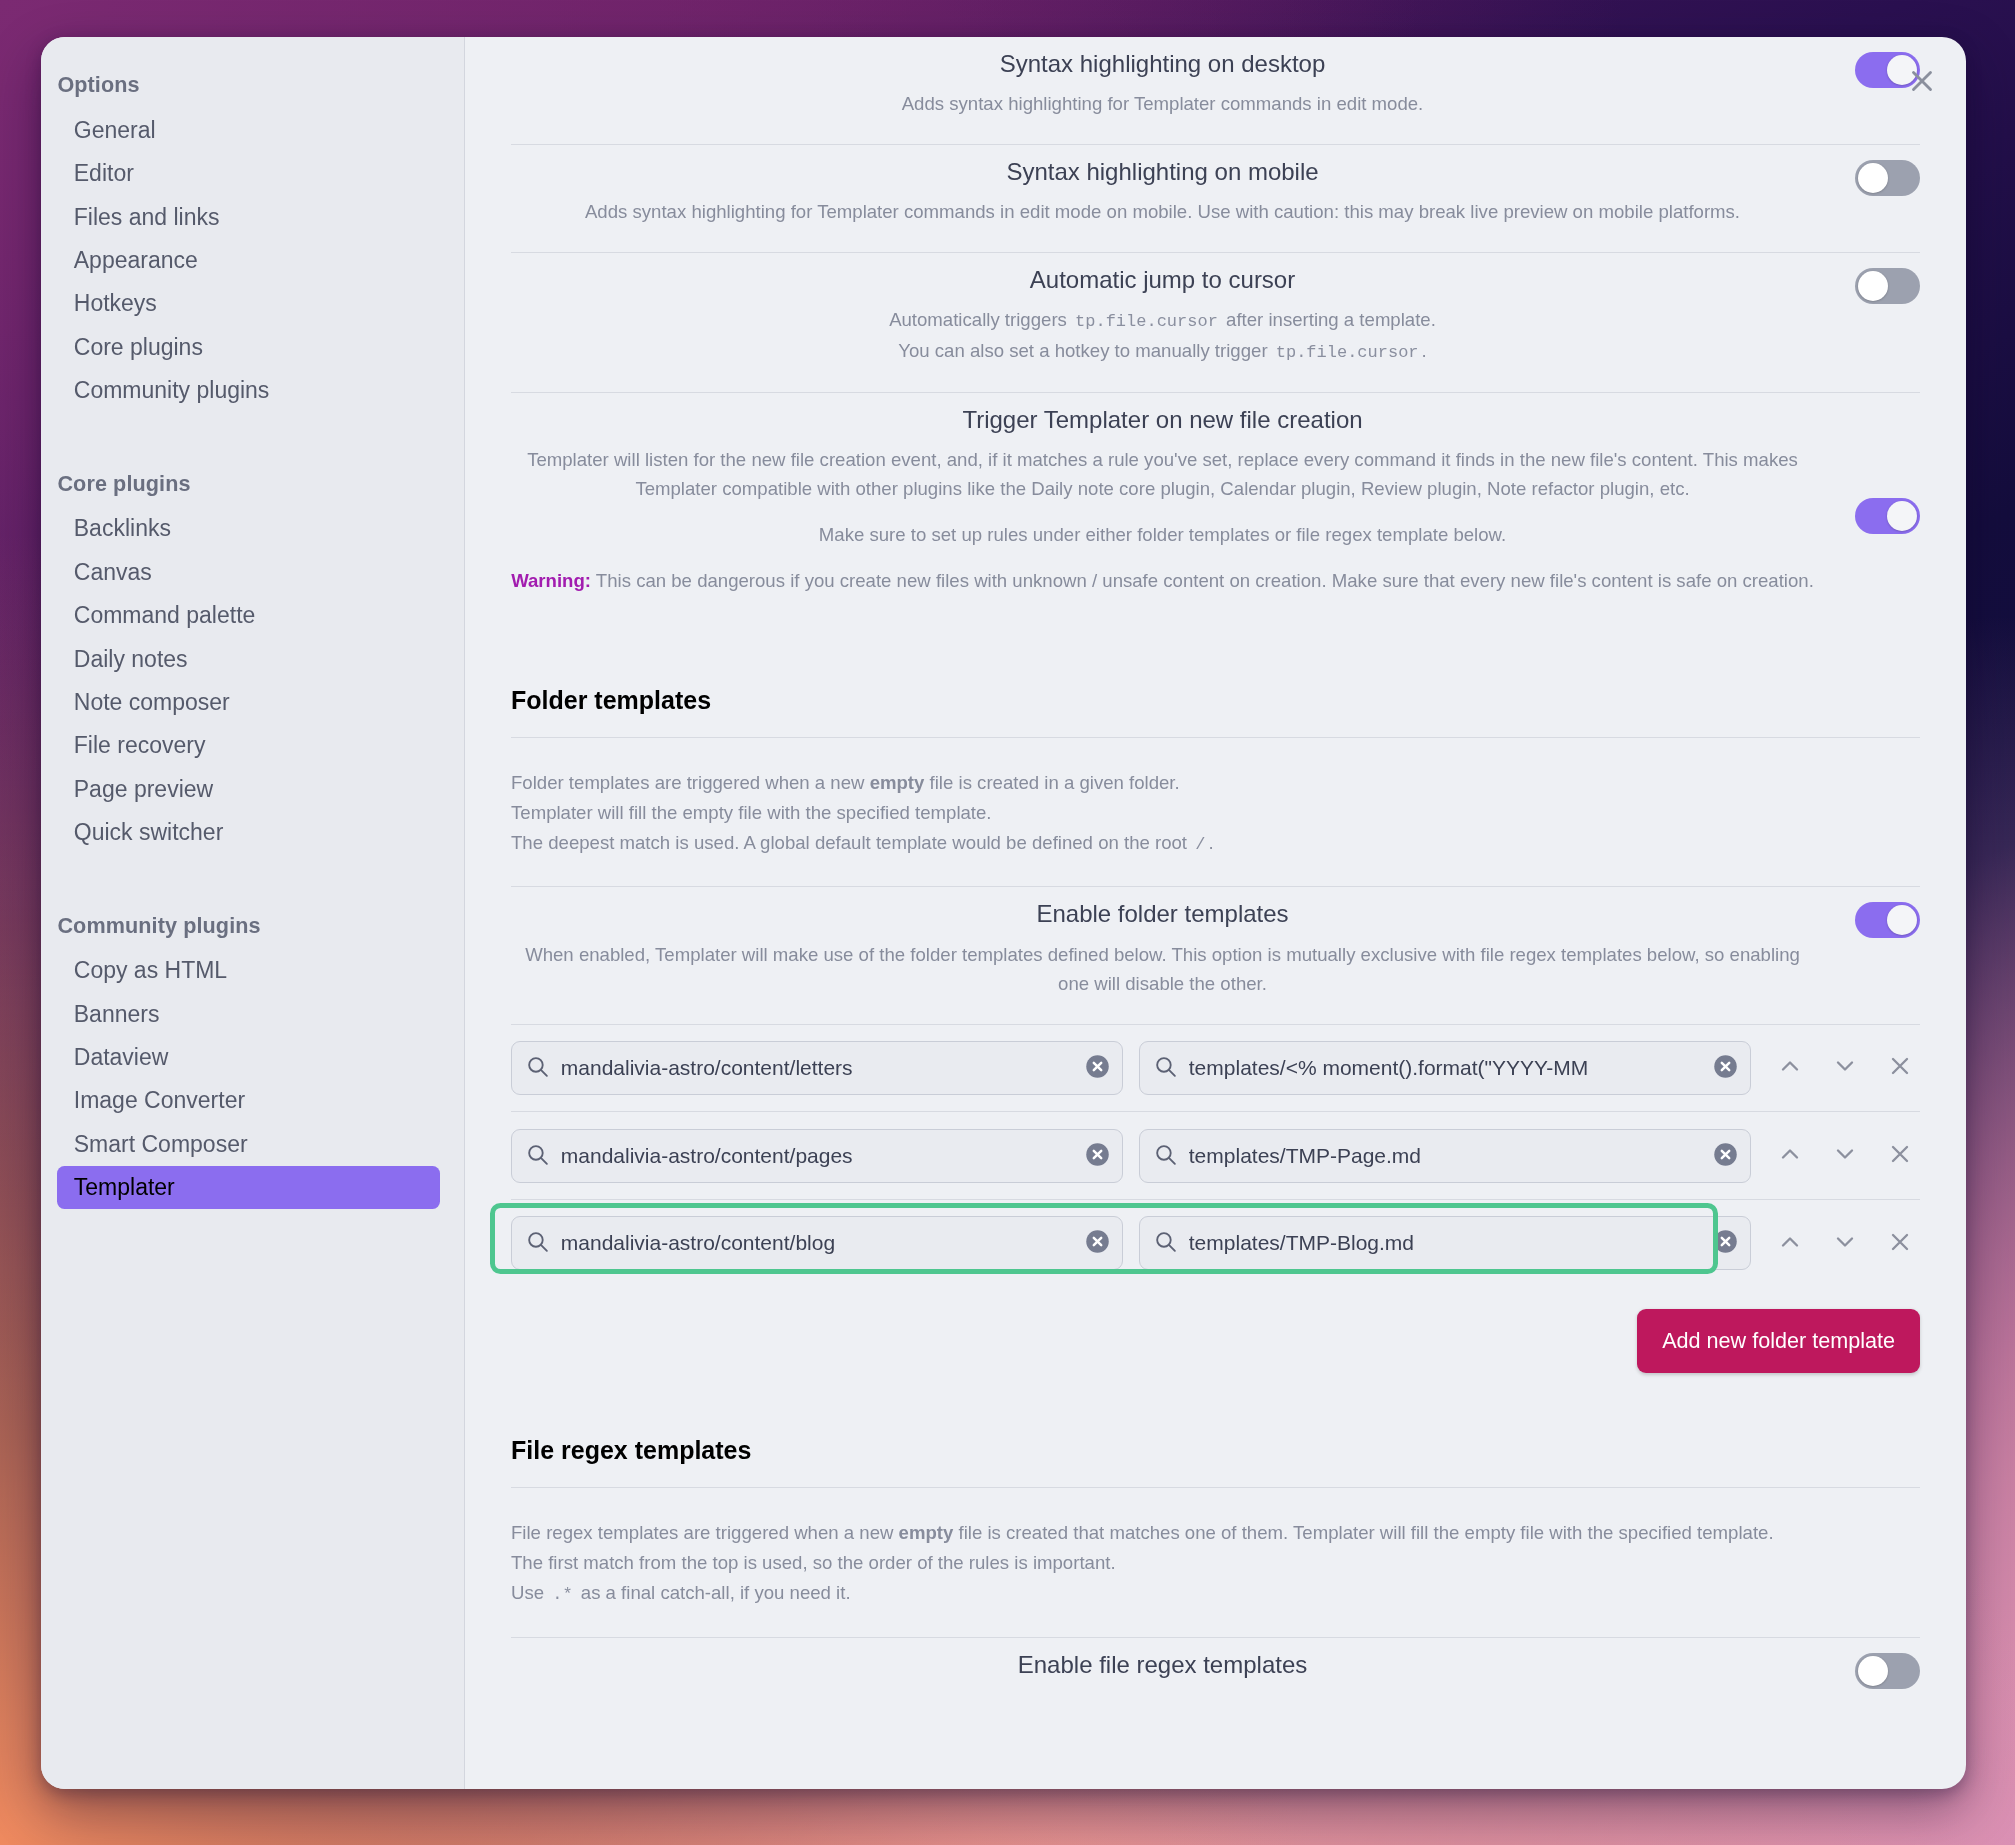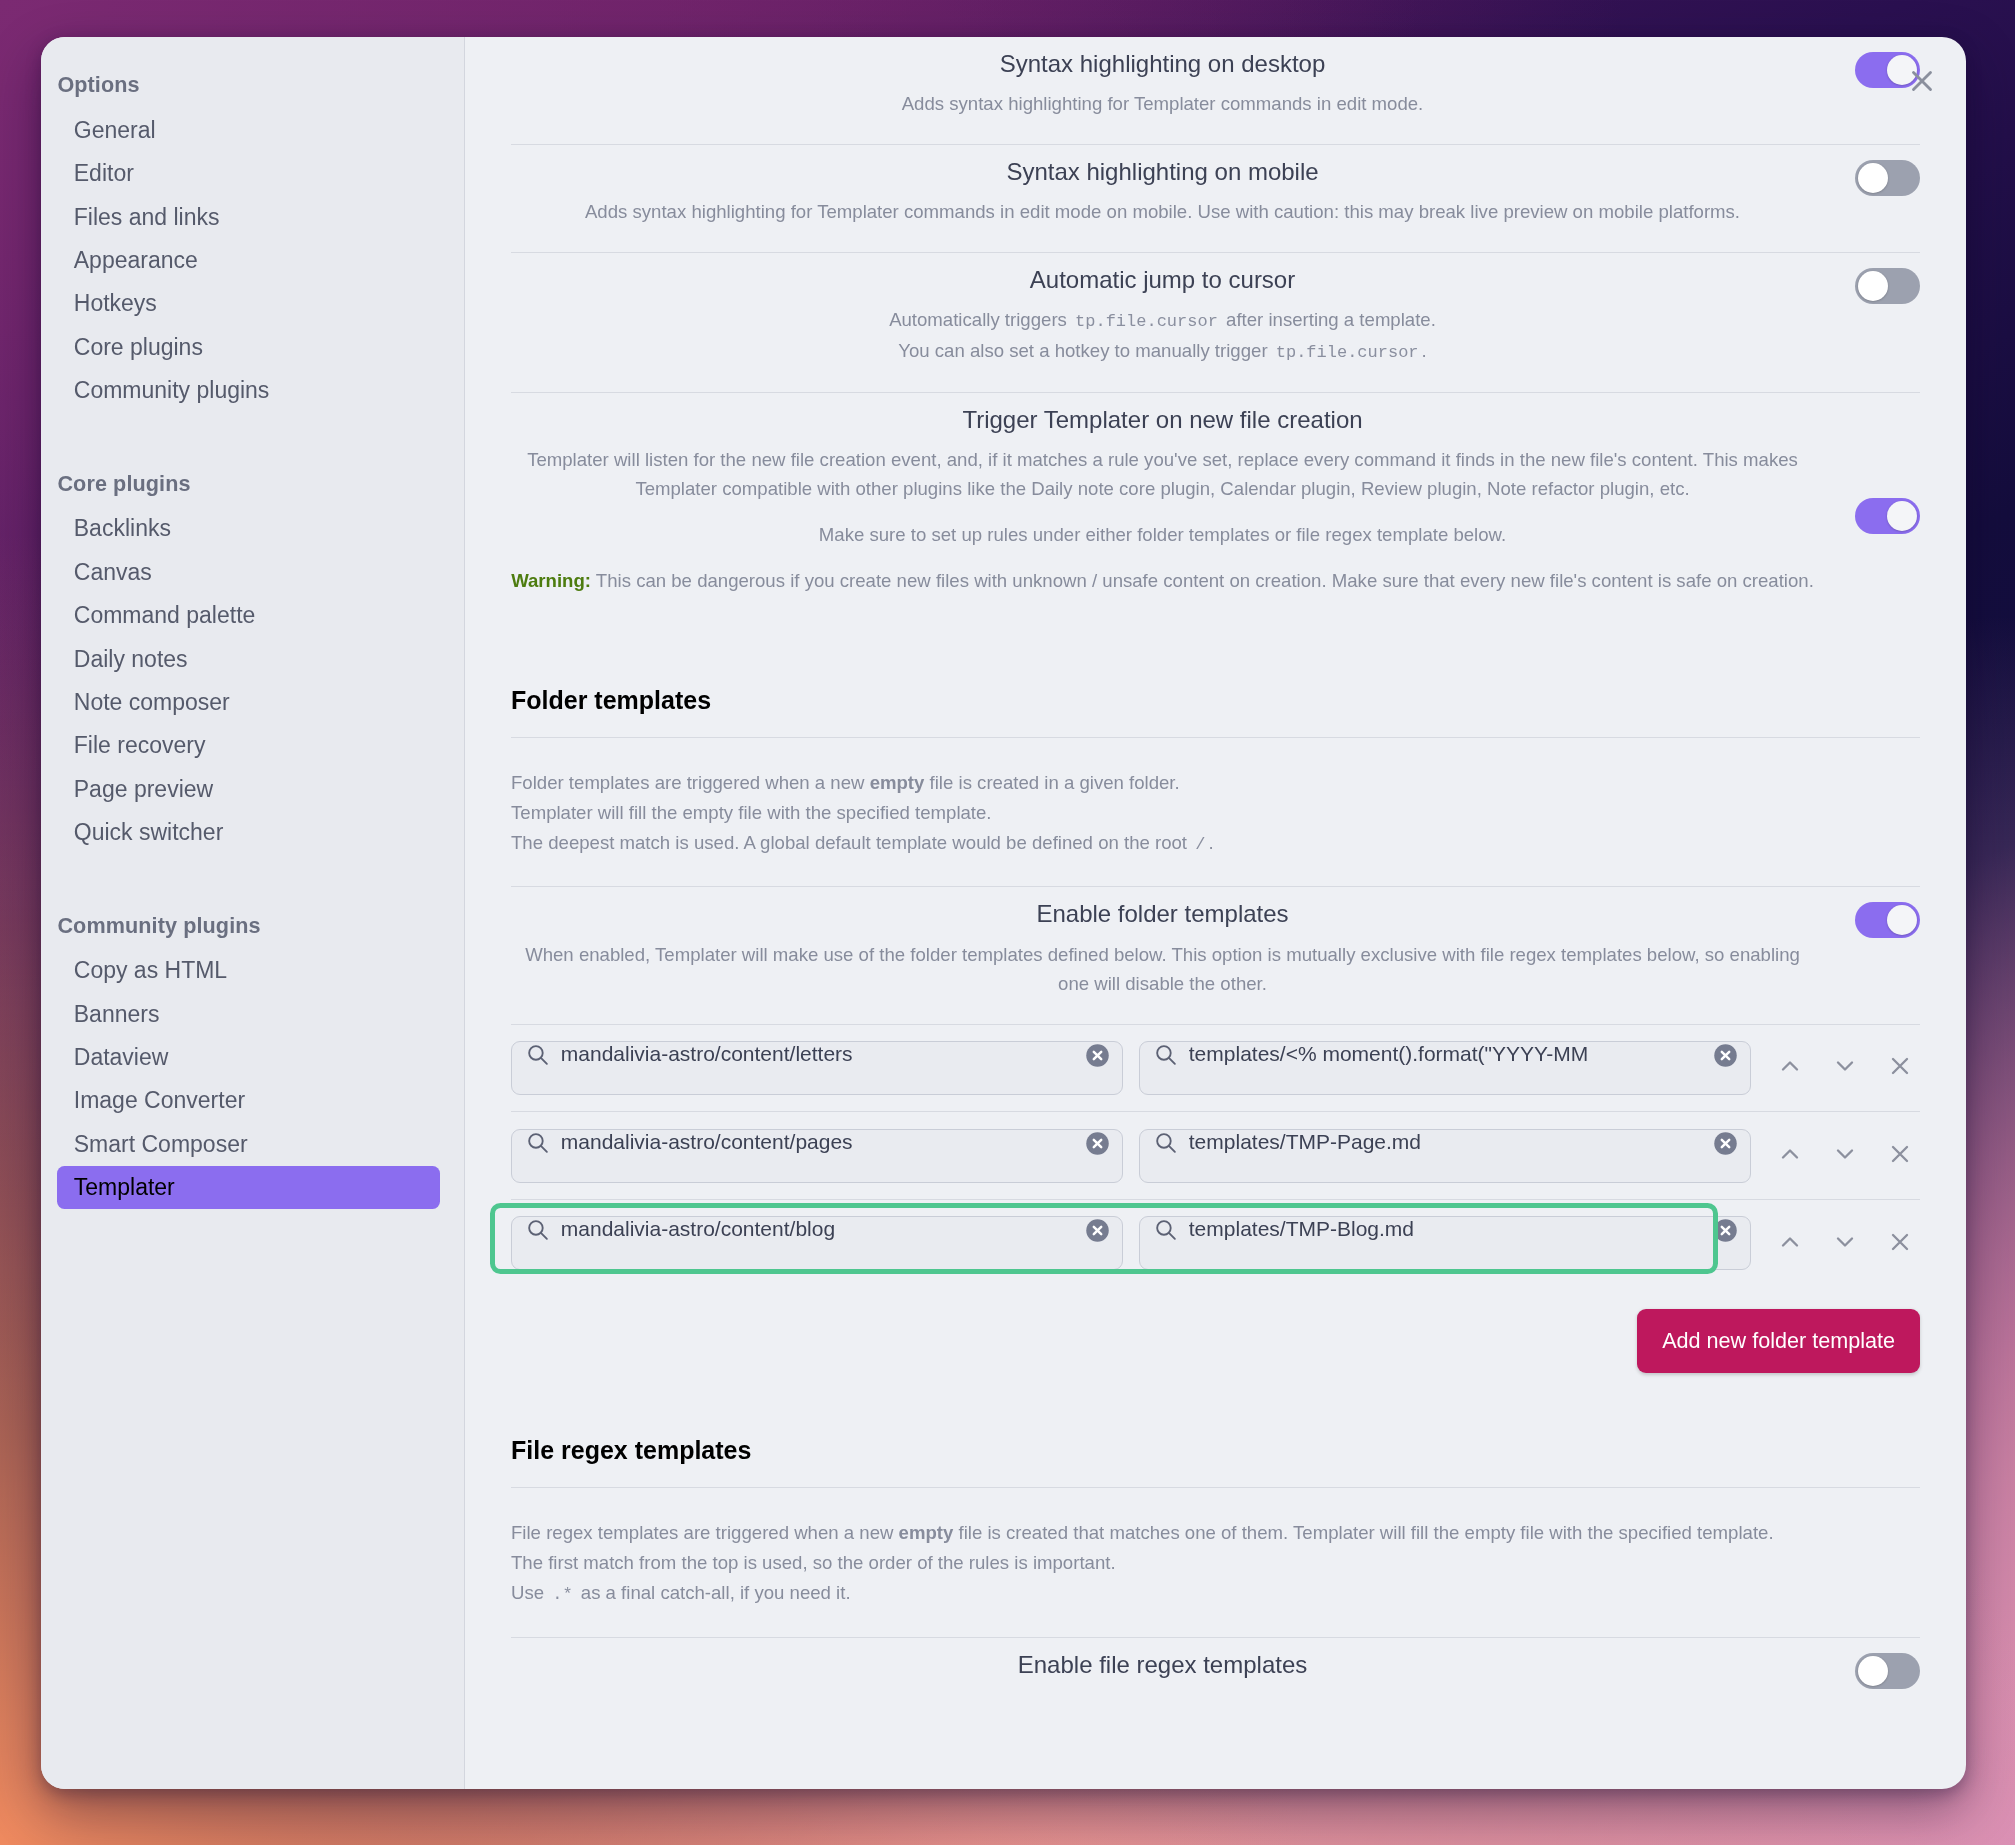--- a/index.html
+++ b/index.html
@@ -108,21 +108,21 @@
     line-height: 1.25;
     margin-bottom: 10.4px;
   }
   .setting-desc {
     font-size: 18.6px;
     color: #878c9c;
     line-height: 1.58;
   }
   .setting-desc p { margin-bottom: 16.4px; }
   .setting-desc p:last-child { margin-bottom: 0; }
-  .setting-desc b { color: #4d7c0f; font-weight: bold; }
+  .setting-desc b { color: #a21caf; font-weight: bold; }
   code {
     font-family: "Liberation Mono", monospace;
     font-size: 17px;
     color: #8a8f9f;
     padding: 0 3px;
   }
 
   
   .toggle {
     width: 65px;
@@ -179,21 +179,21 @@
     min-width: 0;
   }
   .field {
     flex: 1 1 0;
     min-width: 0;
     height: 54px;
     background: #e9ebf0;
     border: 1.5px solid #c9cdd7;
     border-radius: 9px;
     display: flex;
-    align-items: flex-start;
+    align-items: center;
     padding: 0 10.4px 0 13.4px;
     gap: 10.4px;
     cursor: text;
   }
   .field .fval {
     flex: 1 1 auto;
     font-size: 21px;
     color: #3c4154;
     white-space: nowrap;
     overflow: hidden;

